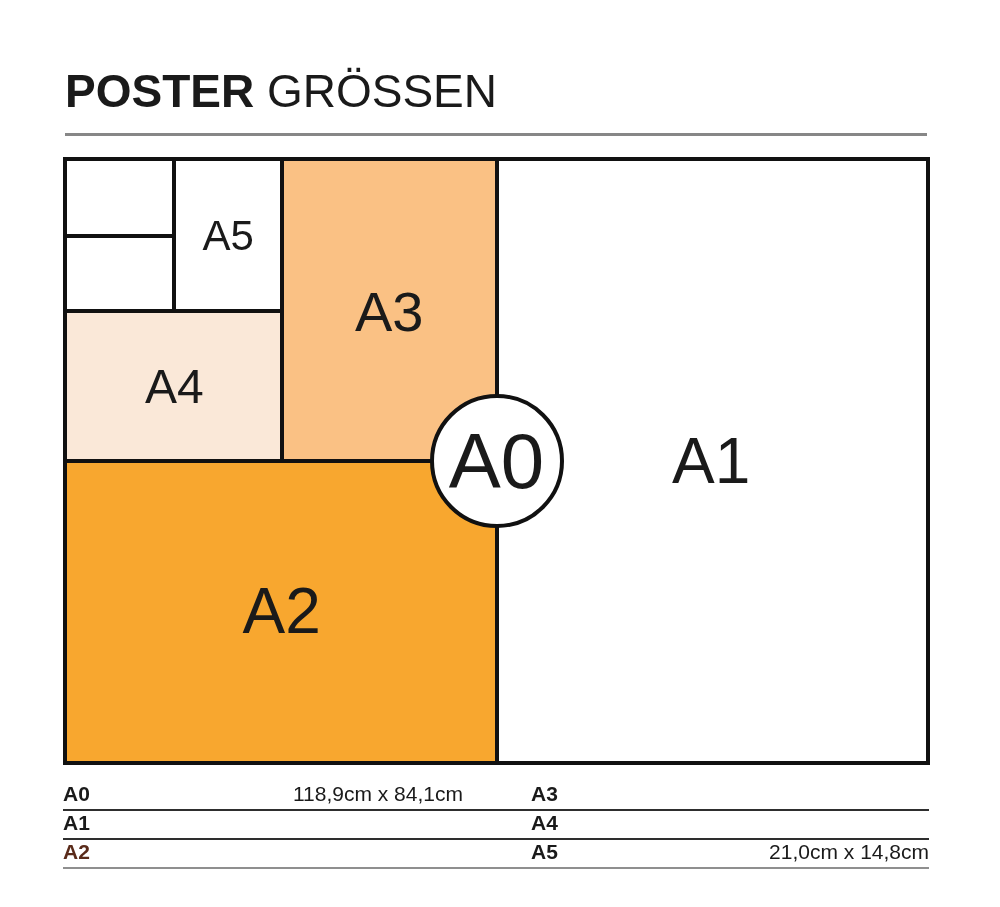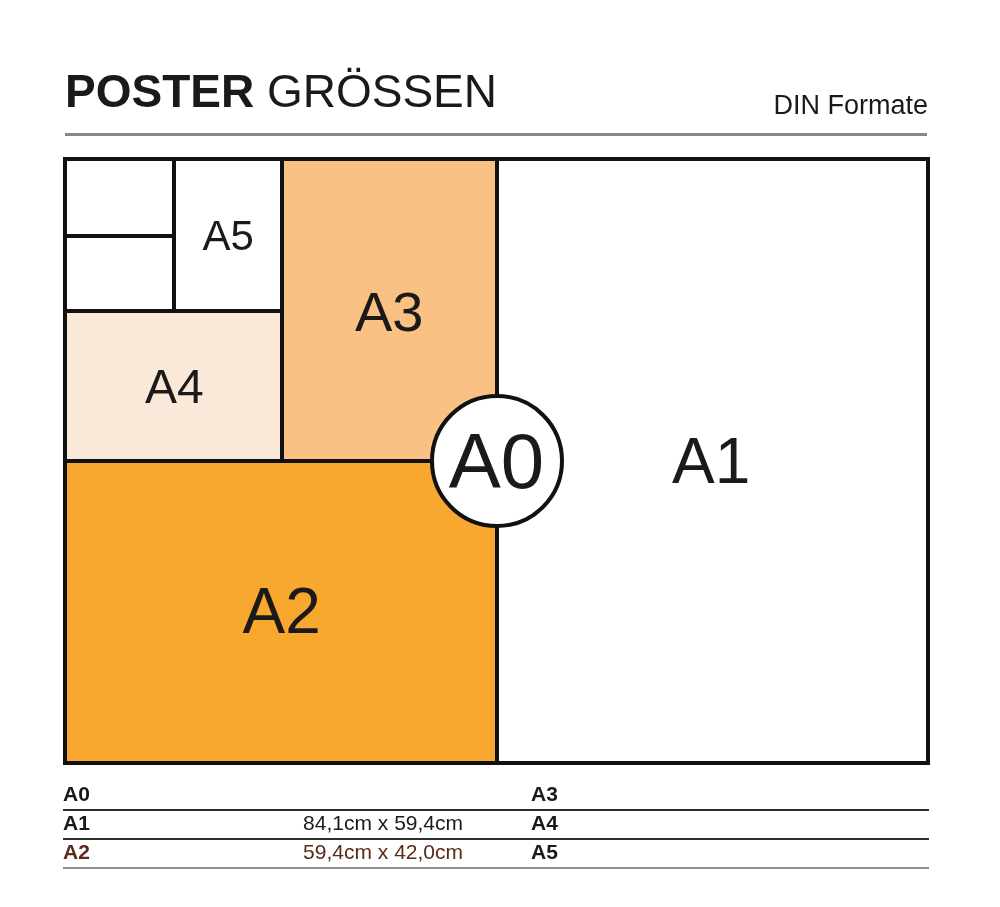--- a/index.html
+++ b/index.html
@@ -57,21 +57,20 @@
   .t-label { font-size:21px; font-weight:700; color:var(--text); }
   .t-value { font-size:21px; font-weight:400; color:var(--text); }
   .t-half.highlight .t-label, .t-half.highlight .t-value { color:var(--highlight_text); }
 </style>
 </head>
 <body>
 
 <div class="canvas">
 
   <div class="title"><span class="bold">POSTER</span><span class="light"> GRÖSSEN</span></div>
-  <div class="subtitle">DIN Formate</div>
   <div class="header-rule"></div>
 
   <div class="diagram">
     <div class="cell cell-a7"></div>
     <div class="cell cell-a6"></div>
     <div class="cell cell-a5">
         <span>A5</span>
       </div>
     <div class="cell cell-a4">
         <span>A4</span>
@@ -96,40 +95,40 @@
     <div class="a0-circle">
         <span>A0</span>
       </div>
   </div>
 
   <div class="size-table">
 
     <div class="t-row">
       <div class="t-half t-left">
         <span class="t-label">A0</span>
+        <span class="t-value">118,9cm x 84,1cm</span>
       </div>
       <div class="t-half t-right">
         <span class="t-label">A3</span>
       </div>
     </div>
 
     <div class="t-row">
       <div class="t-half t-left">
         <span class="t-label">A1</span>
-        <span class="t-value">84,1cm x 59,4cm</span>
       </div>
       <div class="t-half t-right">
         <span class="t-label">A4</span>
       </div>
     </div>
 
     <div class="t-row last">
       <div class="t-half t-left highlight">
         <span class="t-label">A2</span>
-        <span class="t-value">59,4cm x 42,0cm</span>
       </div>
       <div class="t-half t-right">
         <span class="t-label">A5</span>
+        <span class="t-value">21,0cm x 14,8cm</span>
       </div>
     </div>
 
   </div>
 </div>
 
 </body></html>

